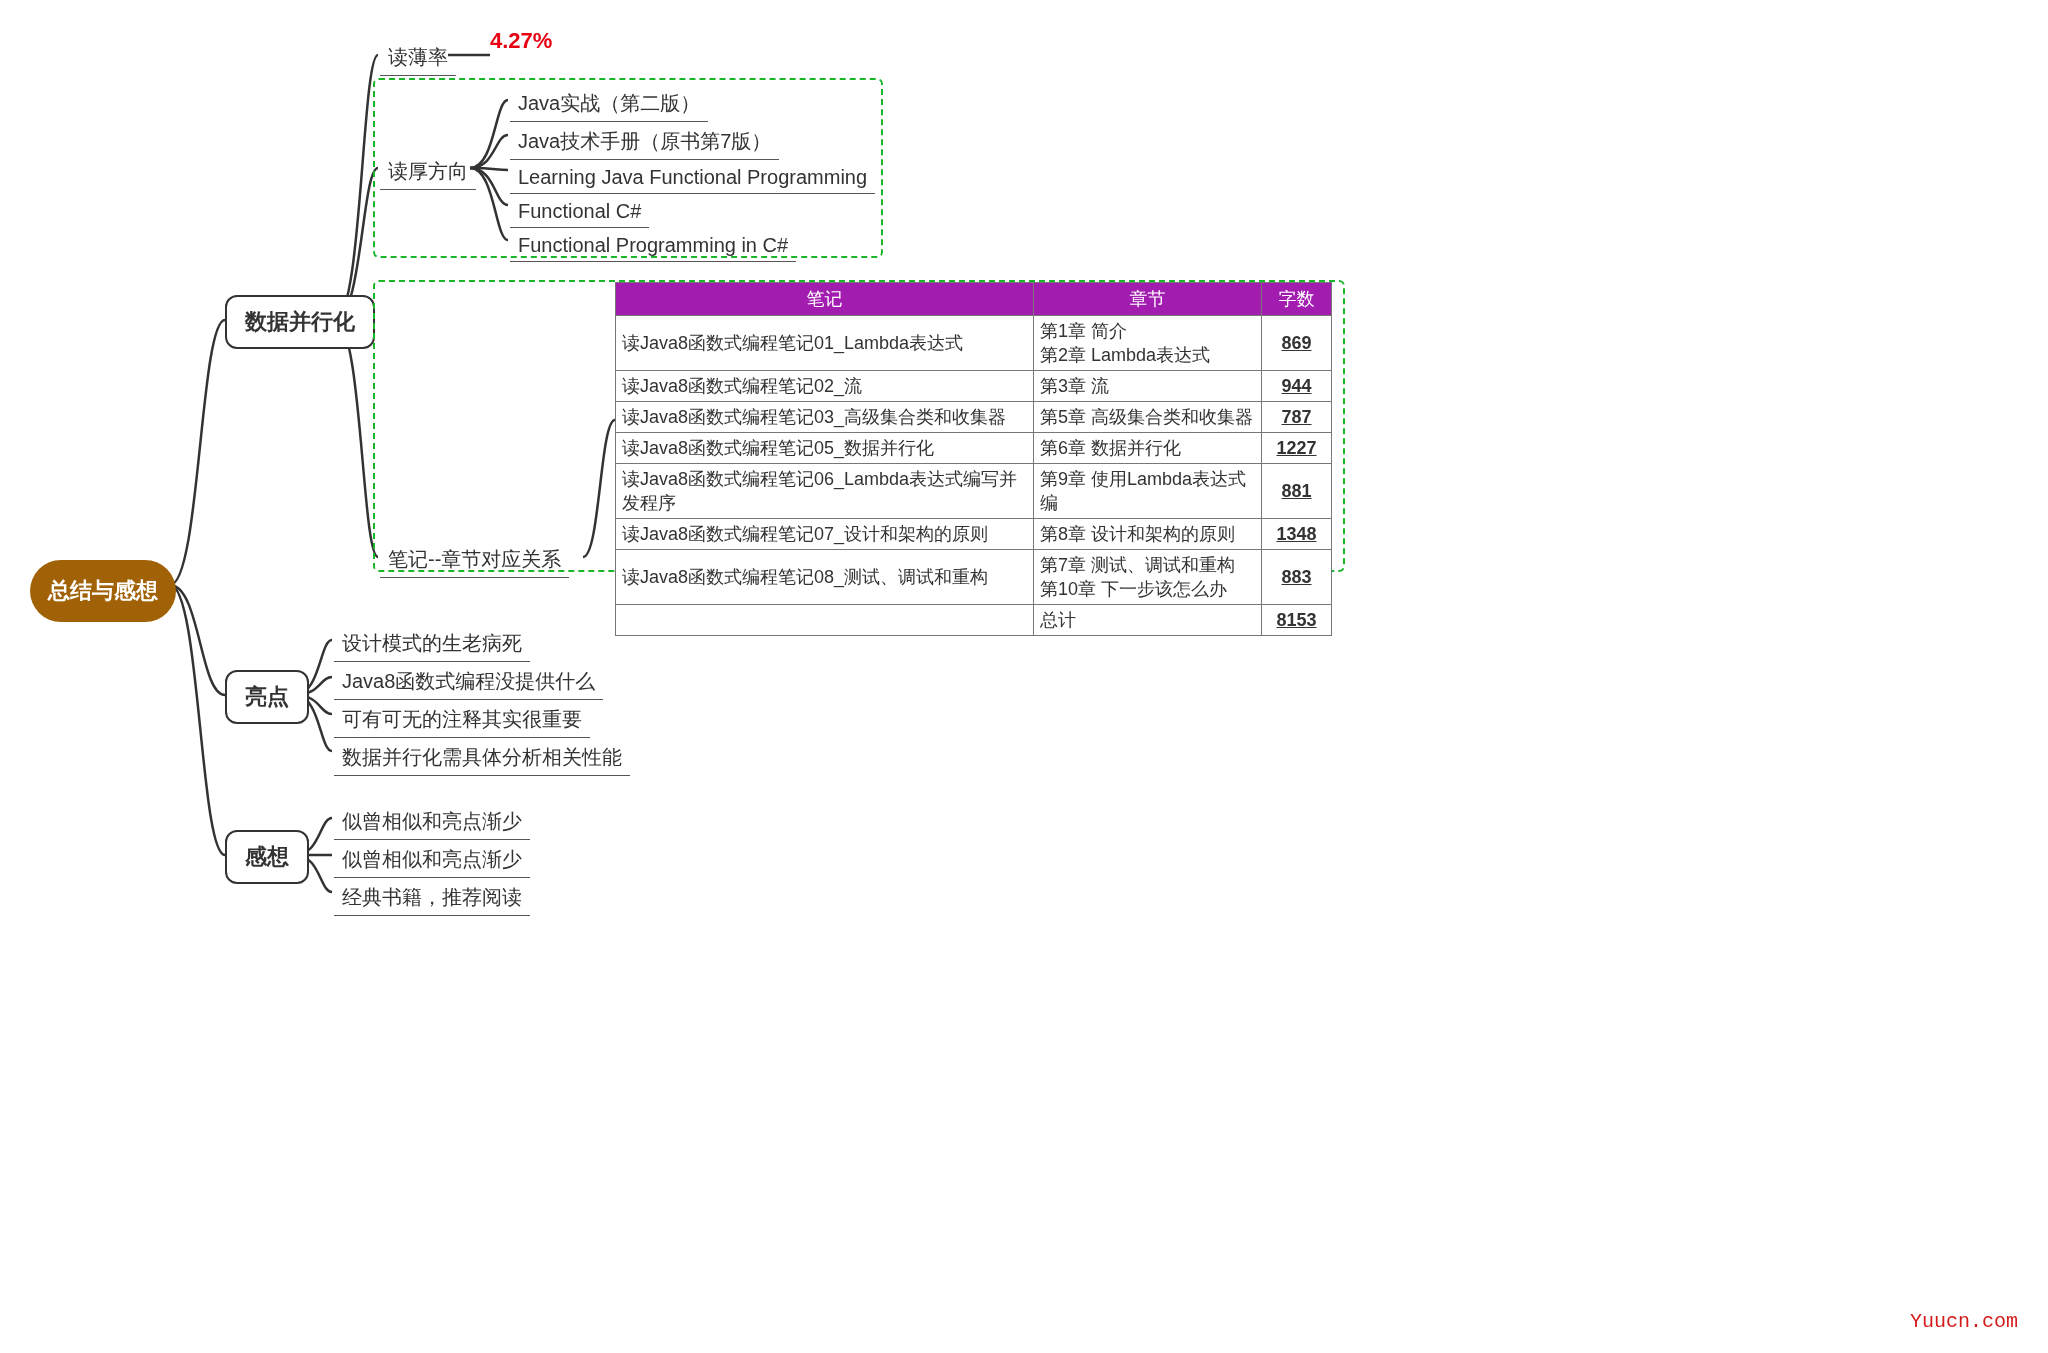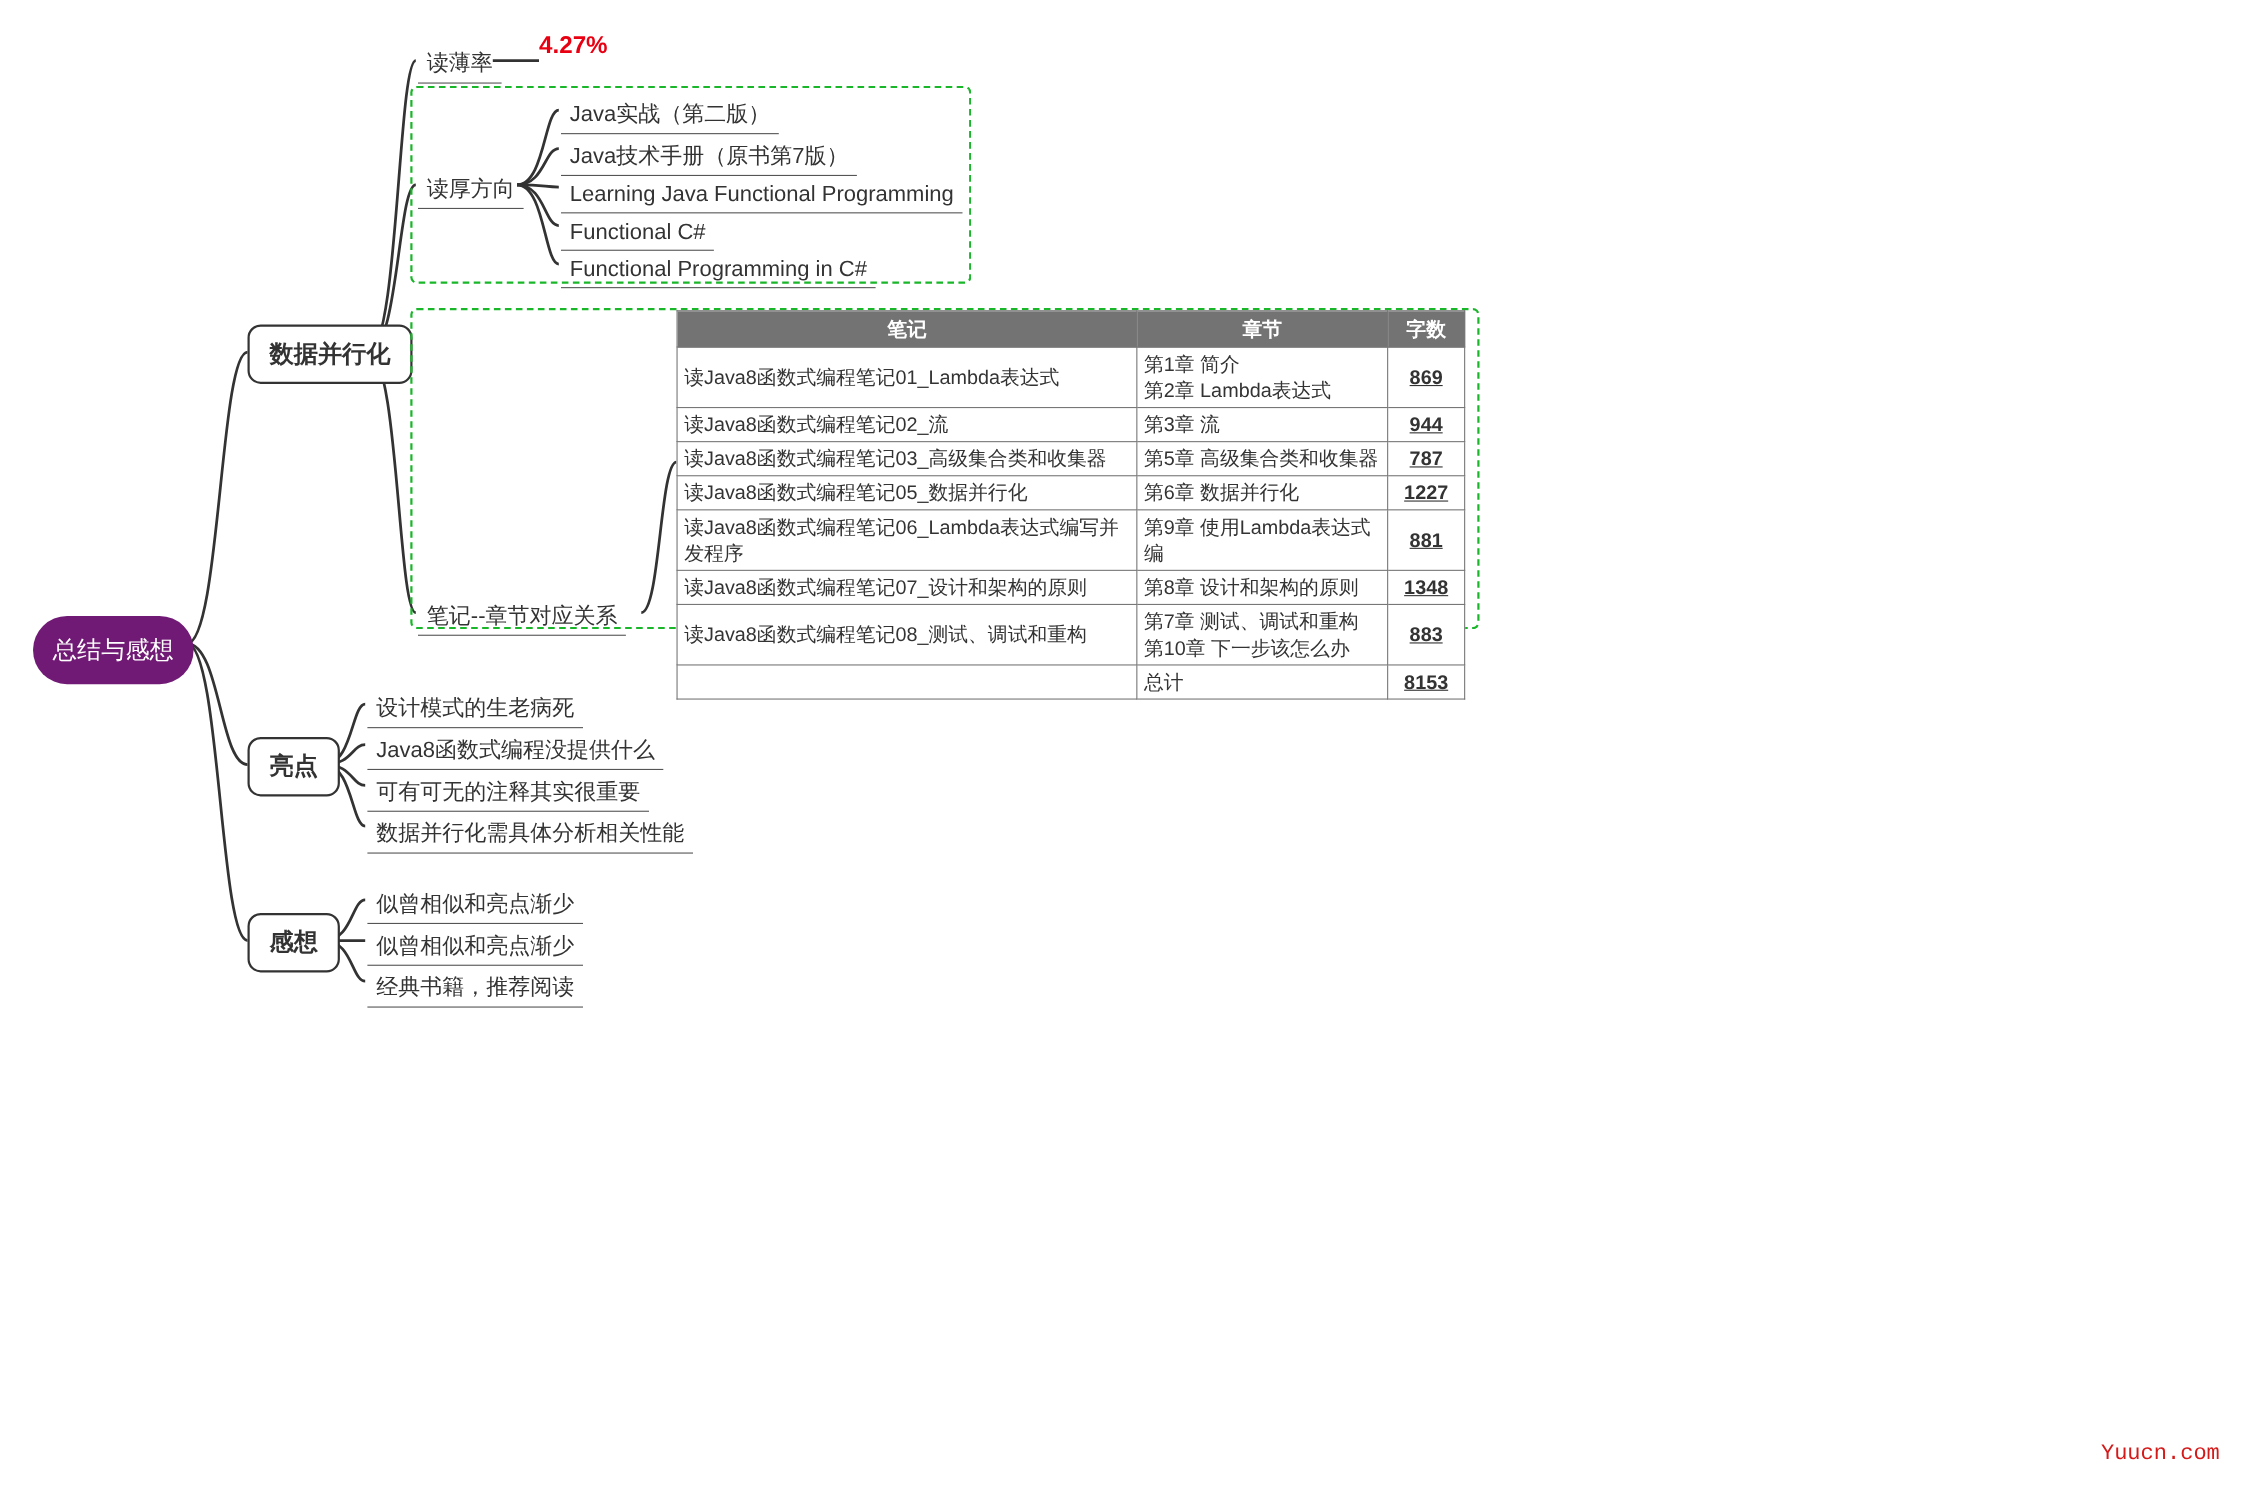--- a/index.html
+++ b/index.html
@@ -10,24 +10,24 @@
     background: #fff;
     width: 2048px;
     height: 1353px;
     position: relative;
     color: #333;
   }
   .root-node {
     position: absolute;
     left: 30px;
     top: 560px;
-    background: #701a75;
+    background: #a16207;
     color: #fff;
     font-size: 22px;
-    font-weight: normal;
+    font-weight: bold;
     padding: 16px 18px;
     border-radius: 32px;
   }
   .branch-node {
     position: absolute;
     border: 2.5px solid #333;
     border-radius: 12px;
     padding: 10px 18px;
     font-size: 22px;
     font-weight: bold;
@@ -49,23 +49,23 @@
     position: absolute;
   }
   .green-dash {
     position: absolute;
     border: 2.5px dashed #19b629;
     border-radius: 6px;
   }
   .table-wrap { position: absolute; }
   table { border-collapse: collapse; font-size: 18px; background: #fff; }
   th {
-    background: #737373;
+    background: #a21caf;
     color: #fff;
-    font-weight: bold;
+    font-weight: normal;
     border: 1px solid #777;
     padding: 4px 8px;
     text-align: center;
   }
   td {
     border: 1px solid #777;
     padding: 3px 6px;
     vertical-align: middle;
   }
   .num-col { text-align: center; font-weight: bold; text-decoration: underline; }

